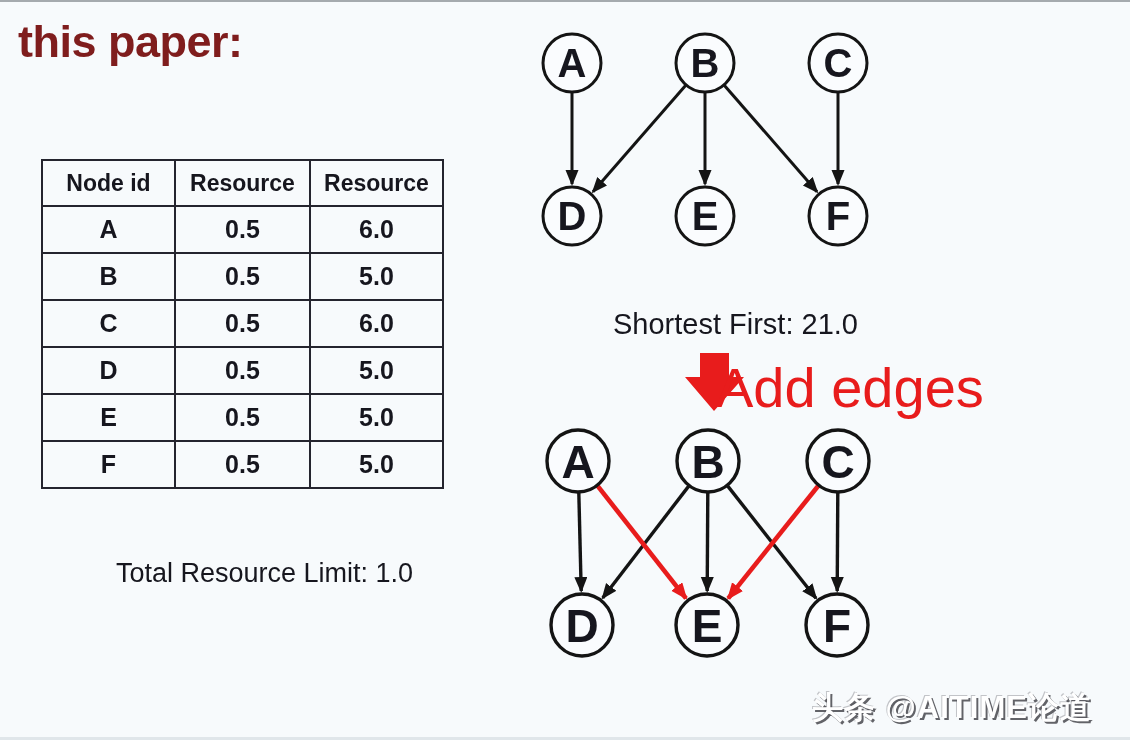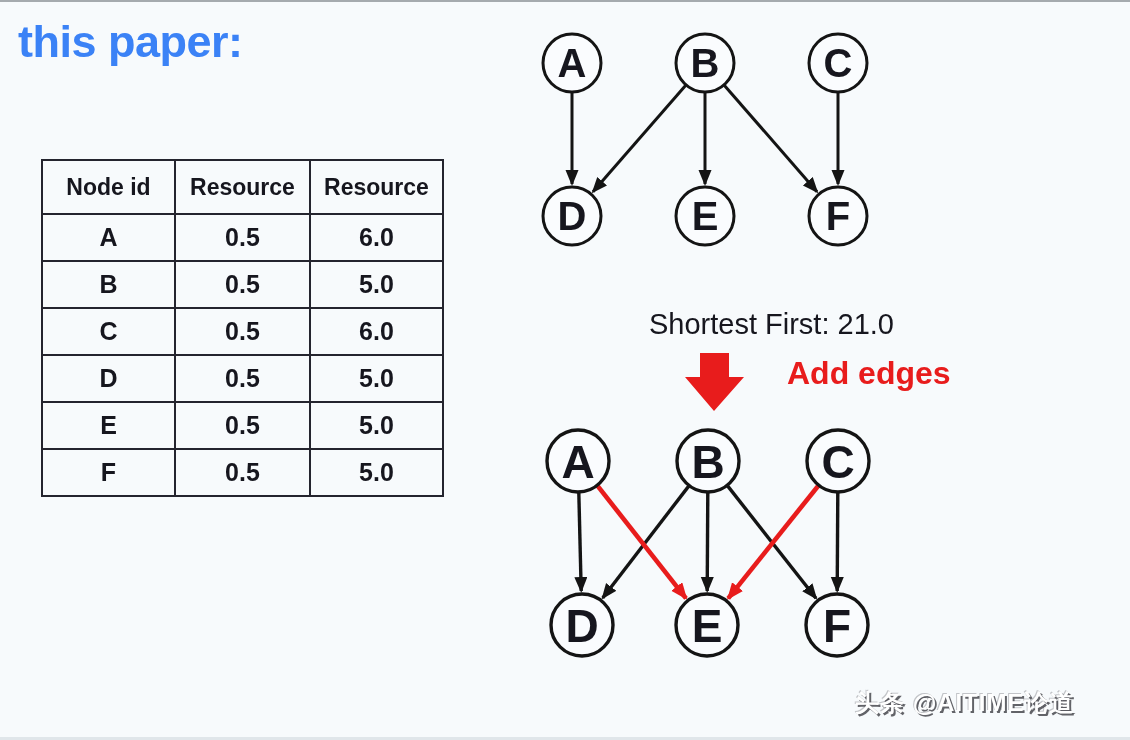--- a/index.html
+++ b/index.html
@@ -10,57 +10,57 @@
   body{margin:0;background:#e9edf0;}
   .canvas{
     position:relative; width:1130px; height:740px; overflow:hidden;
     background:var(--bg);
     font-family:"Liberation Sans", sans-serif; color:var(--text);
   }
   .edge-strip-top{position:absolute;top:0;left:0;right:0;height:2px;background:#63676d;opacity:.55;}
   .edge-strip-bottom{position:absolute;bottom:0;left:0;right:0;height:3px;background:#e0e6ea;}
   .title{
     position:absolute; left:18px; top:16px;
-    font-size:45px; font-weight:700; color:#3b82f6; letter-spacing:-0.5px;
+    font-size:45px; font-weight:700; color:#7f1d1d; letter-spacing:-0.5px;
   }
   table.node-table{
     position:absolute; left:41px; top:159px; width:401px;
     border-collapse:collapse; table-layout:fixed;
   }
   .node-table th,.node-table td{
     border:2px solid var(--tborder); text-align:center; vertical-align:middle;
     font-weight:700; color:var(--text); padding:0;
   }
-  .node-table th{height:54px; font-size:23px;}
+  .node-table th{height:46px; font-size:23px;}
   .node-table td{height:47px; font-size:25px;}
   .col-node{width:133px;} .col-res{width:135px;margin-top:36px;} .col-run{width:133px;}
   .total-label{
     position:absolute; left:116px; top:558px;
     font-size:27px; font-weight:400; color:var(--text);
   }
   .graph-svg{position:absolute; left:0; top:0; width:1130px; height:740px;}
   .edge{stroke:var(--edge); fill:none;}
   .edge.red{stroke:var(--accent);}
   .node-circle{fill:var(--node-fill); stroke:var(--edge);}
   .node-label{
     fill:var(--text); text-anchor:middle; font-weight:600;
     font-family:"Liberation Sans", sans-serif;
   }
   .head-black{fill:var(--edge);} .head-red{fill:var(--accent);}
   .block-arrow{fill:var(--accent);}
   .caption{position:absolute; font-weight:400; color:var(--text); white-space:nowrap;}
-  .before-caption{left:613px; top:308px; font-size:29px;margin-left:36px;}
+  .before-caption{left:613px; top:308px; font-size:29px;}
   .after-caption{left:607px; top:689px; font-size:30px;}
   .add-edges-label{
-    position:absolute; left:787px; top:355px;
-    font-size:32px; font-weight:700; color:var(--accent); white-space:nowrap;
+    position:absolute; left:716px; top:355px;
+    font-size:56px; font-weight:400; color:var(--accent); white-space:nowrap;
   }
   .watermark{
-    position:absolute; left:855px; top:687px;
-    font-size:24px; font-weight:700; color:#ffffff; letter-spacing:1px; white-space:nowrap;
+    position:absolute; left:812px; top:687px;
+    font-size:31px; font-weight:700; color:#ffffff; letter-spacing:1px; white-space:nowrap;
     text-shadow:2px 2px 0 rgba(72,72,78,.85), -1px -1px 0 rgba(72,72,78,.30);
   }
 </style>
 </head>
 <body>
 
 <div class="canvas">
   <div class="edge-strip-top"></div>
   <div class="edge-strip-bottom"></div>
 
@@ -101,20 +101,21 @@
         <td>5.0</td>
       </tr>
       <tr>
         <td>F</td>
         <td>0.5</td>
         <td>5.0</td>
       </tr>
     </tbody>
   </table>
 
+  <div class="total-label">Total Resource Limit: 1.0</div>
 
   <svg class="graph-svg" viewBox="0 0 1130 740">
     <defs>
       <marker id="arrow-black" markerUnits="userSpaceOnUse" markerWidth="20" markerHeight="15" refX="14" refY="6.5" orient="auto">
         <path class="head-black" d="M0,0 L16,6.5 L0,13 Z"></path>
       </marker>
       <marker id="arrow-red" markerUnits="userSpaceOnUse" markerWidth="21" markerHeight="16" refX="15" refY="7" orient="auto">
         <path class="head-red" d="M0,0 L17,7 L0,14 Z"></path>
       </marker>
     </defs>

